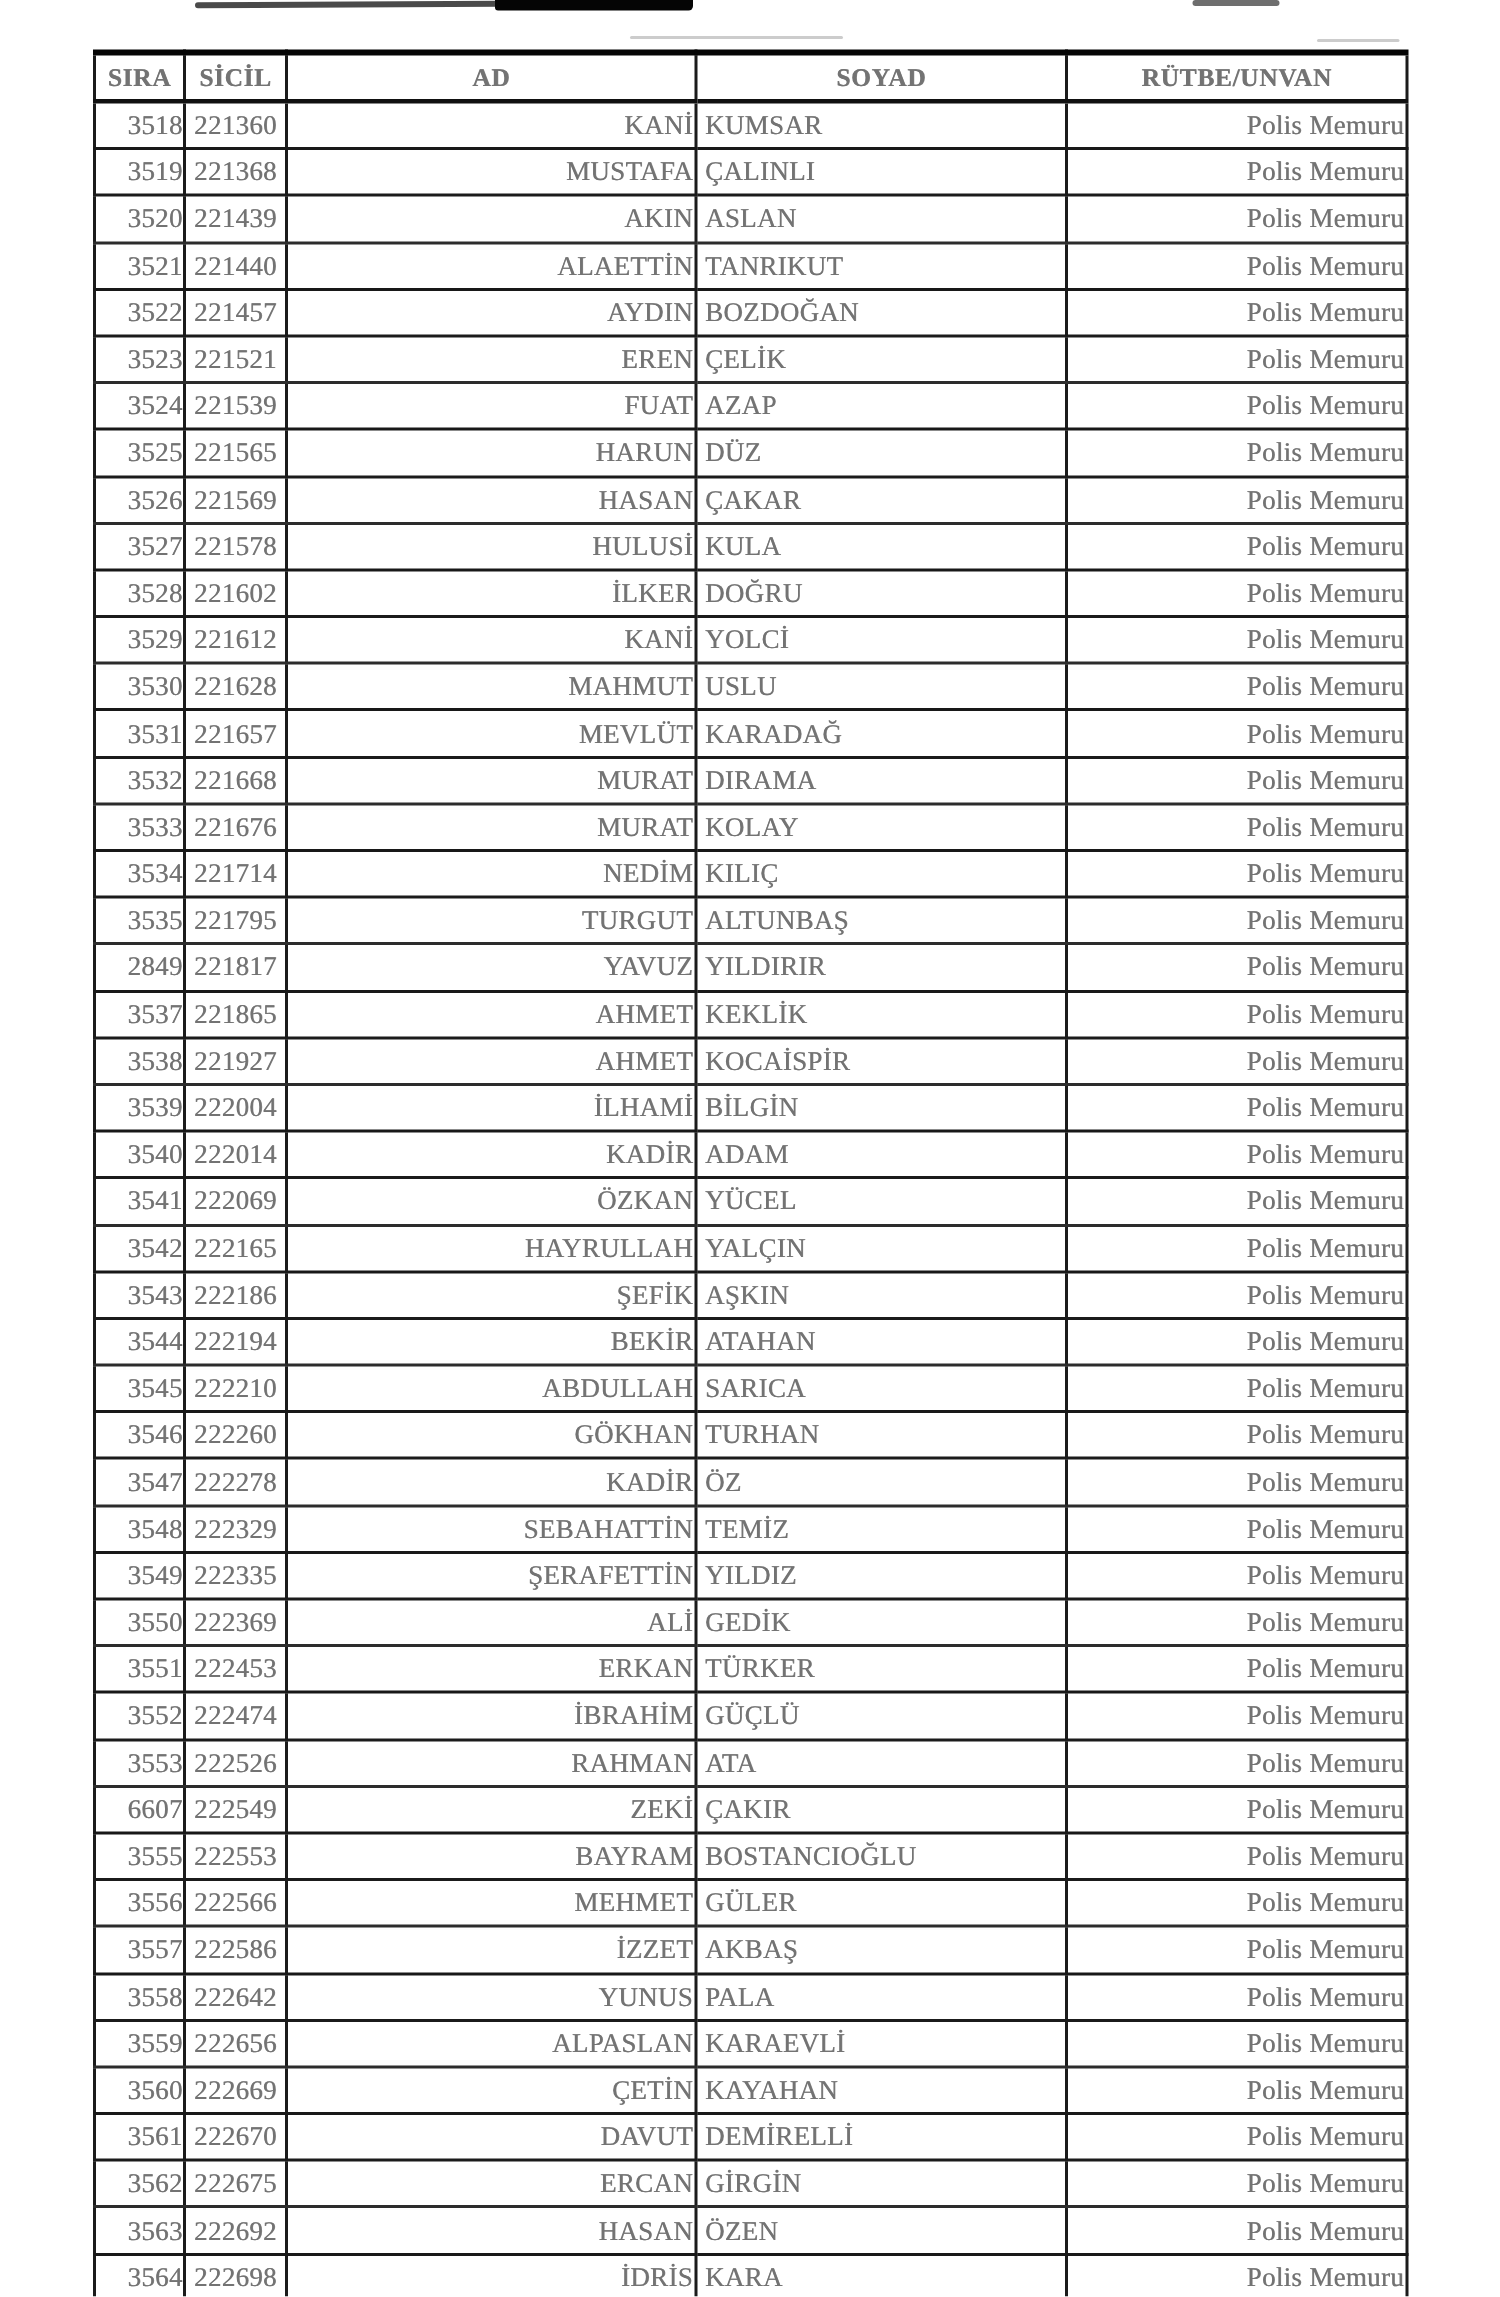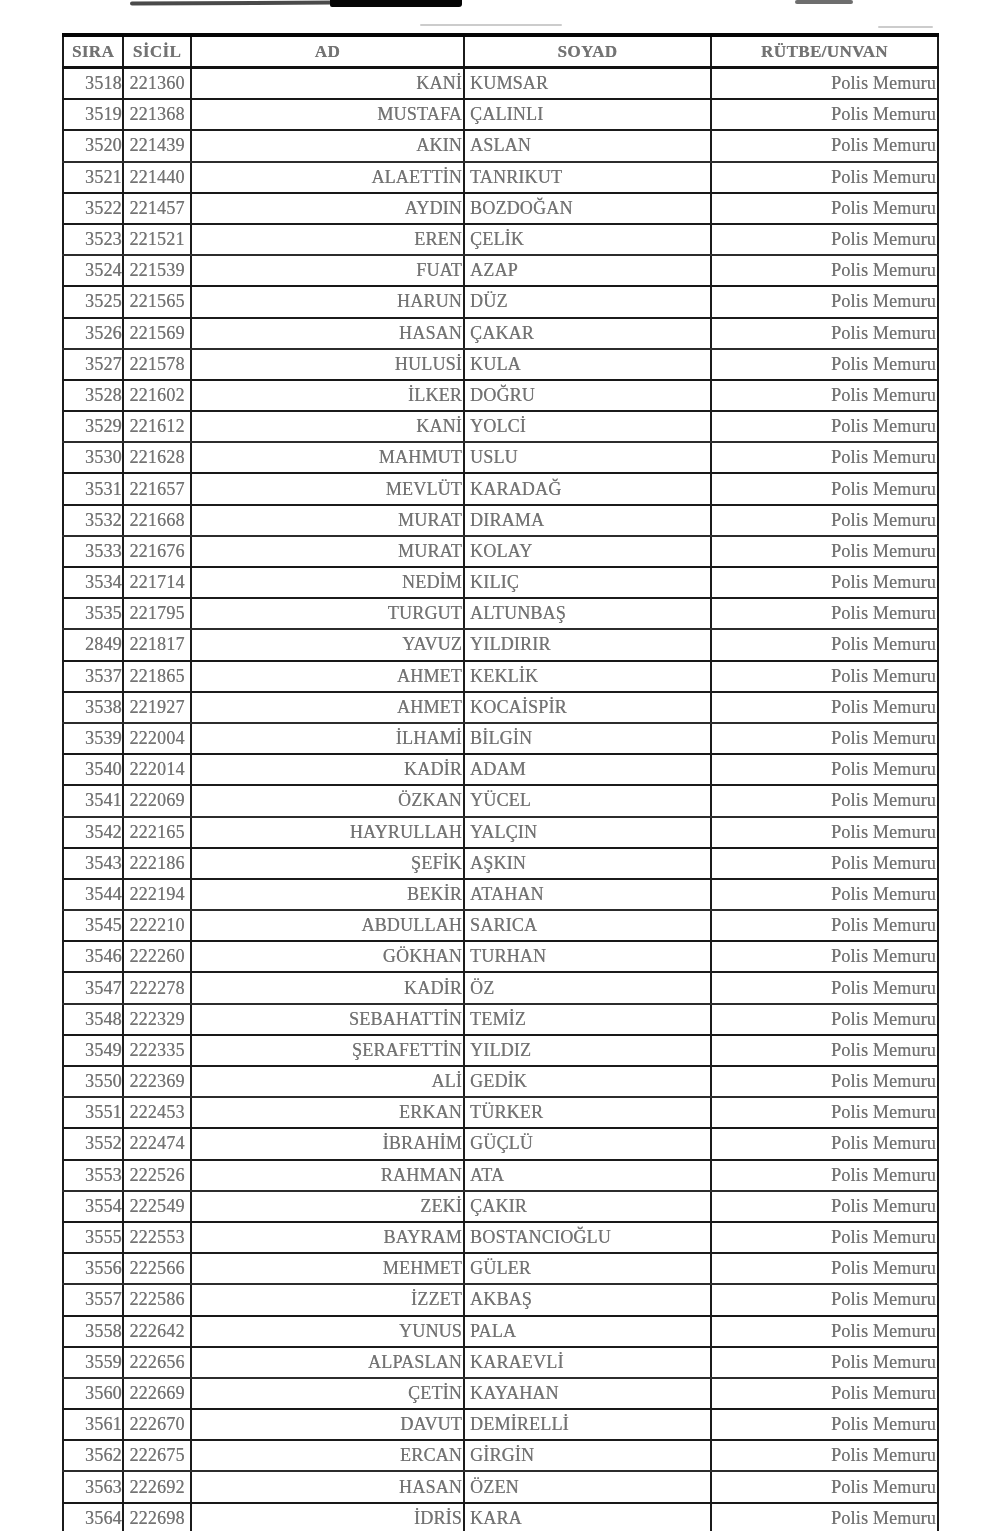--- a/index.html
+++ b/index.html
@@ -365,21 +365,21 @@
           <td class="c-rutbe">Polis Memuru</td>
         </tr>
         <tr>
           <td class="c-sira">3553</td>
           <td class="c-sicil">222526</td>
           <td class="c-ad">RAHMAN</td>
           <td class="c-soyad">ATA</td>
           <td class="c-rutbe">Polis Memuru</td>
         </tr>
         <tr>
-          <td class="c-sira">3554</td>
+          <td class="c-sira">6607</td>
           <td class="c-sicil">222549</td>
           <td class="c-ad">ZEKİ</td>
           <td class="c-soyad">ÇAKIR</td>
           <td class="c-rutbe">Polis Memuru</td>
         </tr>
         <tr>
           <td class="c-sira">3555</td>
           <td class="c-sicil">222553</td>
           <td class="c-ad">BAYRAM</td>
           <td class="c-soyad">BOSTANCIOĞLU</td>

